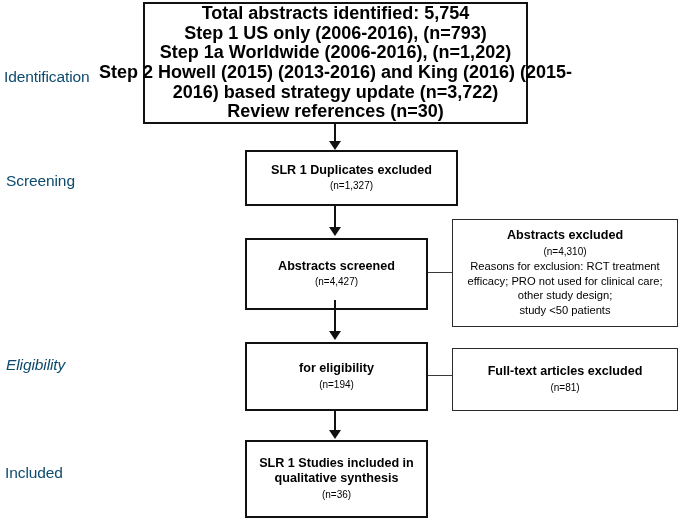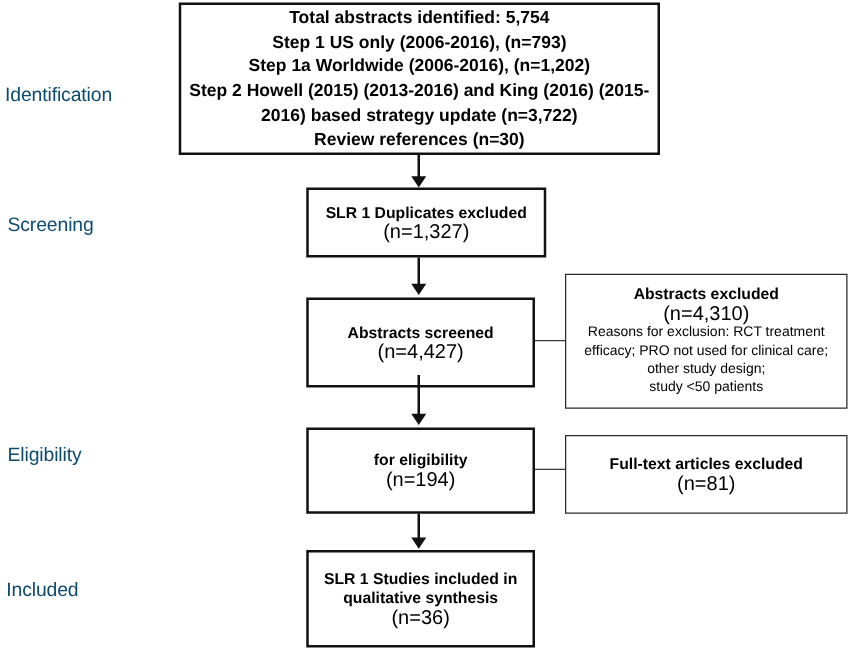--- a/index.html
+++ b/index.html
@@ -43,32 +43,32 @@
     border-color: #2a2a2a;
   }
   .line-bold {
     font-weight: bold;
     font-size: 12.6px;
     line-height: 15.6px;
     white-space: nowrap;
   }
   .line-norm {
     font-weight: normal;
-    font-size: 16px;
+    font-size: 10px;
     line-height: 15.2px;
     white-space: nowrap;
   }
   .line-small {
     font-weight: normal;
     font-size: 11.2px;
     line-height: 14.6px;
     white-space: nowrap;
   }
   .box-top .line-bold {
-    font-size: 14px;
+    font-size: 18px;
     line-height: 19.6px;
   }
   .connector-v {
     position: absolute;
     width: 2.4px;
     background: #111111;
   }
   .arrowhead {
     position: absolute;
     width: 0;
@@ -85,37 +85,37 @@
 </style>
 </head>
 <body>
 
 <div id="diagram">
 
   <div class="stage-label" style="left:4px; top:68px;">Identification</div>
 
   <div class="stage-label" style="left:6px; top:172px;">Screening</div>
 
-  <div class="stage-label" style="left:6px; top:356px;">Eligibility</div>
+  <div class="stage-label" style="left:6px; top:356px;font-style:italic;">Eligibility</div>
 
   <div class="stage-label" style="left:5px; top:464px;">Included</div>
 
   <div class="flow-box box-top" style="left:143px; top:2px; width:385px; height:122px;">
     <div class="line-bold">Total abstracts identified: 5,754</div>
     <div class="line-bold">Step 1 US only (2006-2016), (n=793)</div>
     <div class="line-bold">Step 1a Worldwide (2006-2016), (n=1,202)</div>
     <div class="line-bold">Step 2 Howell (2015) (2013-2016)  and King (2016) (2015-</div>
     <div class="line-bold">2016) based strategy update (n=3,722)</div>
     <div class="line-bold">Review references (n=30)</div>
   </div>
 
   <div class="connector-v" style="left:334px; top:124px; height:20px;"></div>
   <div class="arrowhead" style="left:329px; top:141px;"></div>
 
-  <div class="flow-box" style="left:245px; top:150px; width:192px; height:56px;">
+  <div class="flow-box" style="left:245px; top:150px; width:213px; height:56px;">
     <div class="line-bold">SLR 1 Duplicates excluded</div>
     <div class="line-norm">(n=1,327)</div>
   </div>
 
   <div class="connector-v" style="left:334px; top:206px; height:24px;"></div>
   <div class="arrowhead" style="left:329px; top:227px;"></div>
 
   <div class="flow-box" style="left:245px; top:238px; width:183px; height:72px;">
     <div class="line-bold">Abstracts screened</div>
     <div class="line-norm">(n=4,427)</div>

